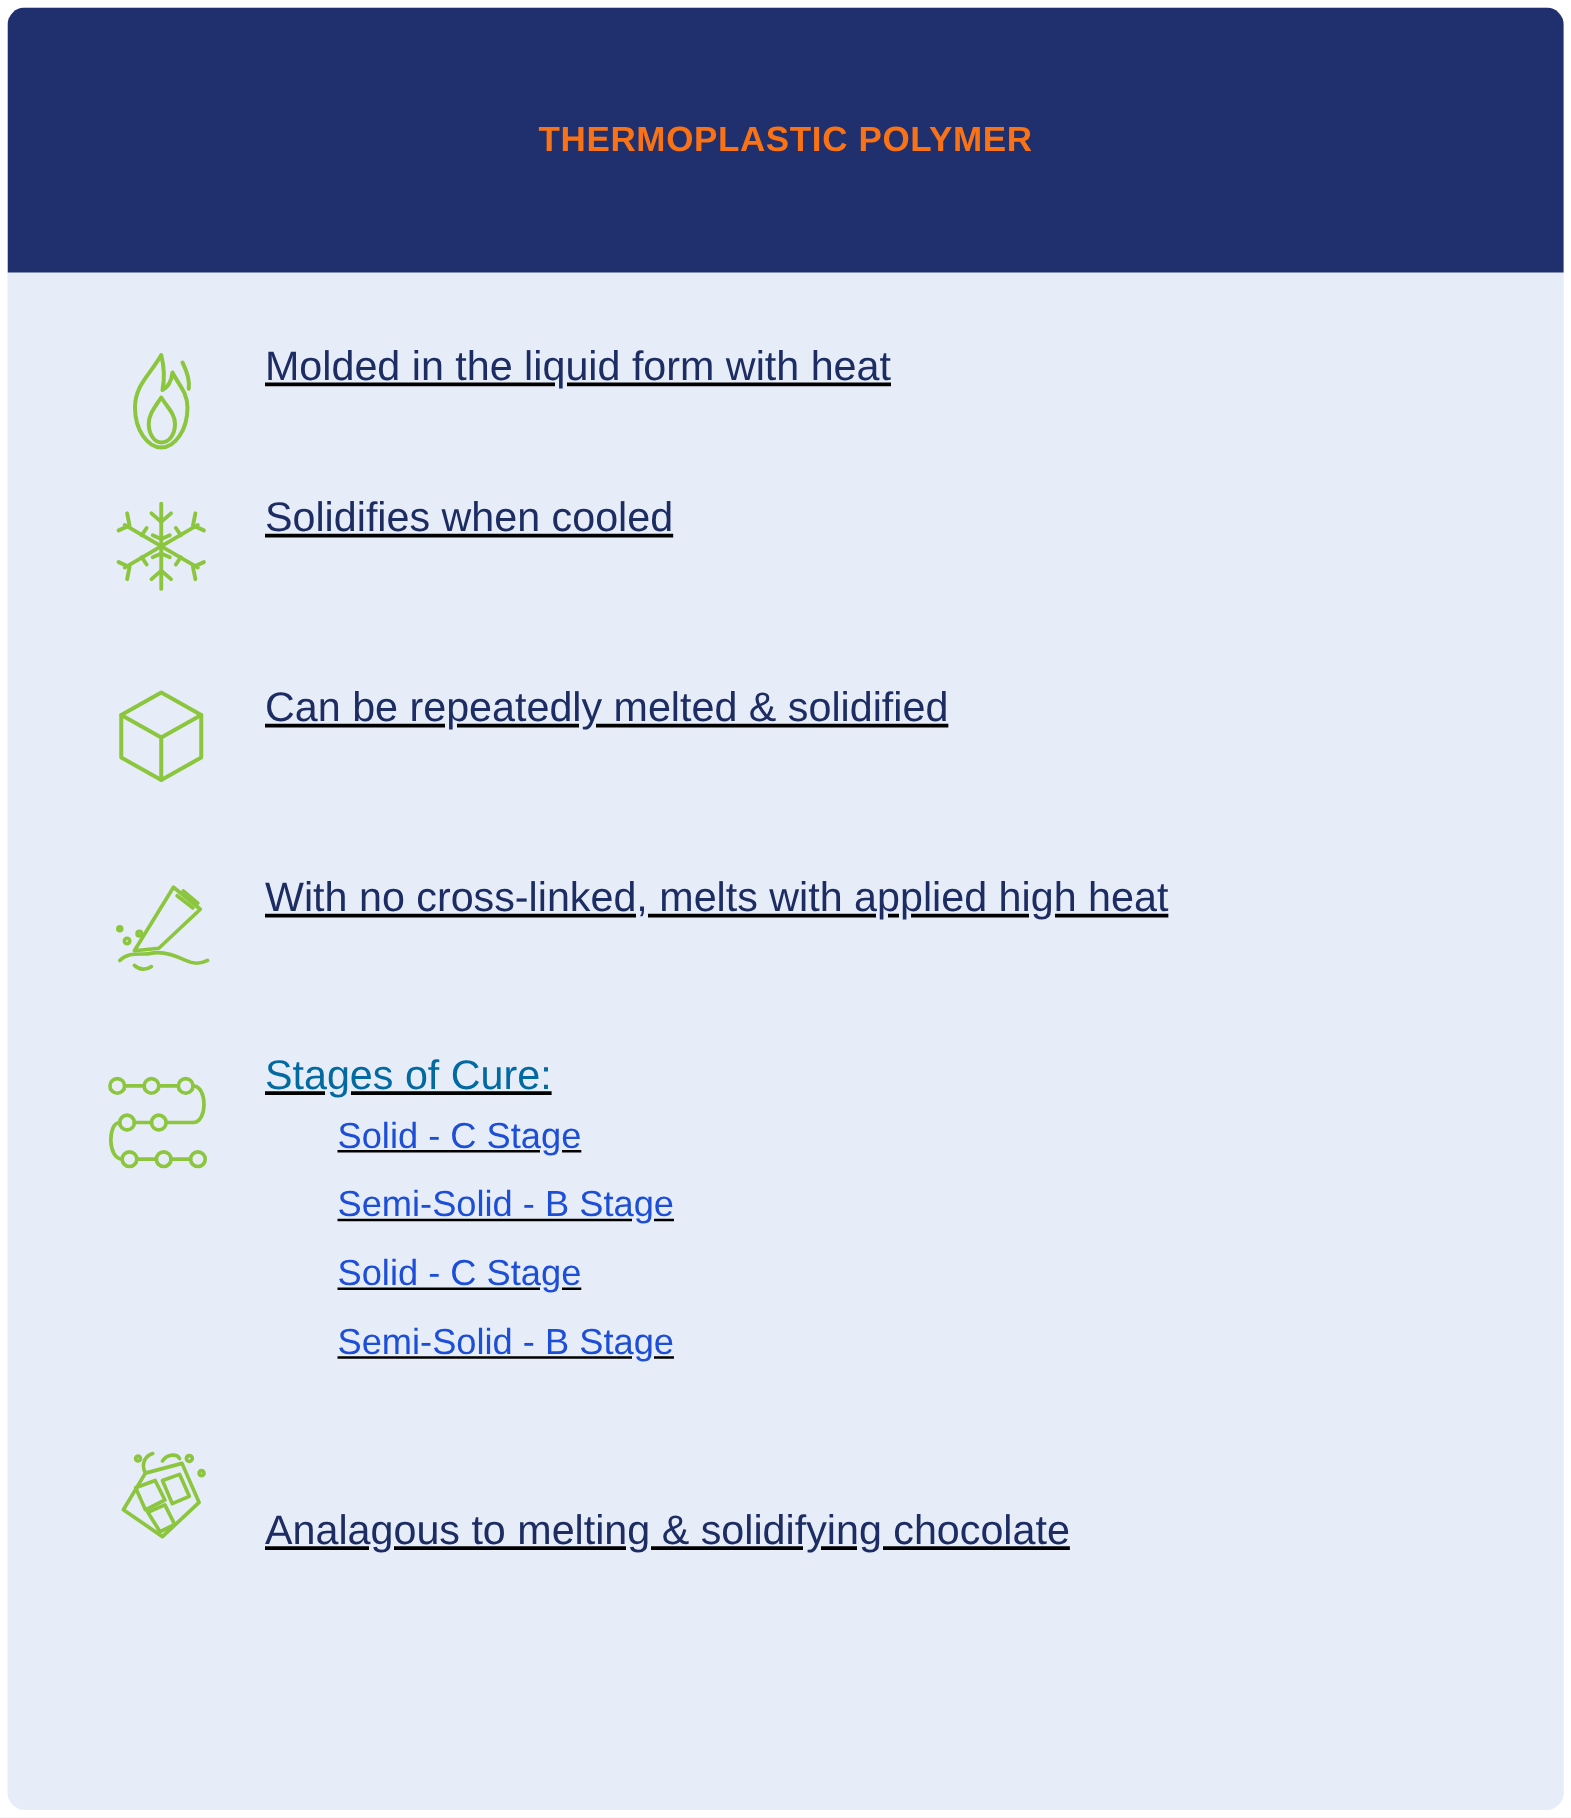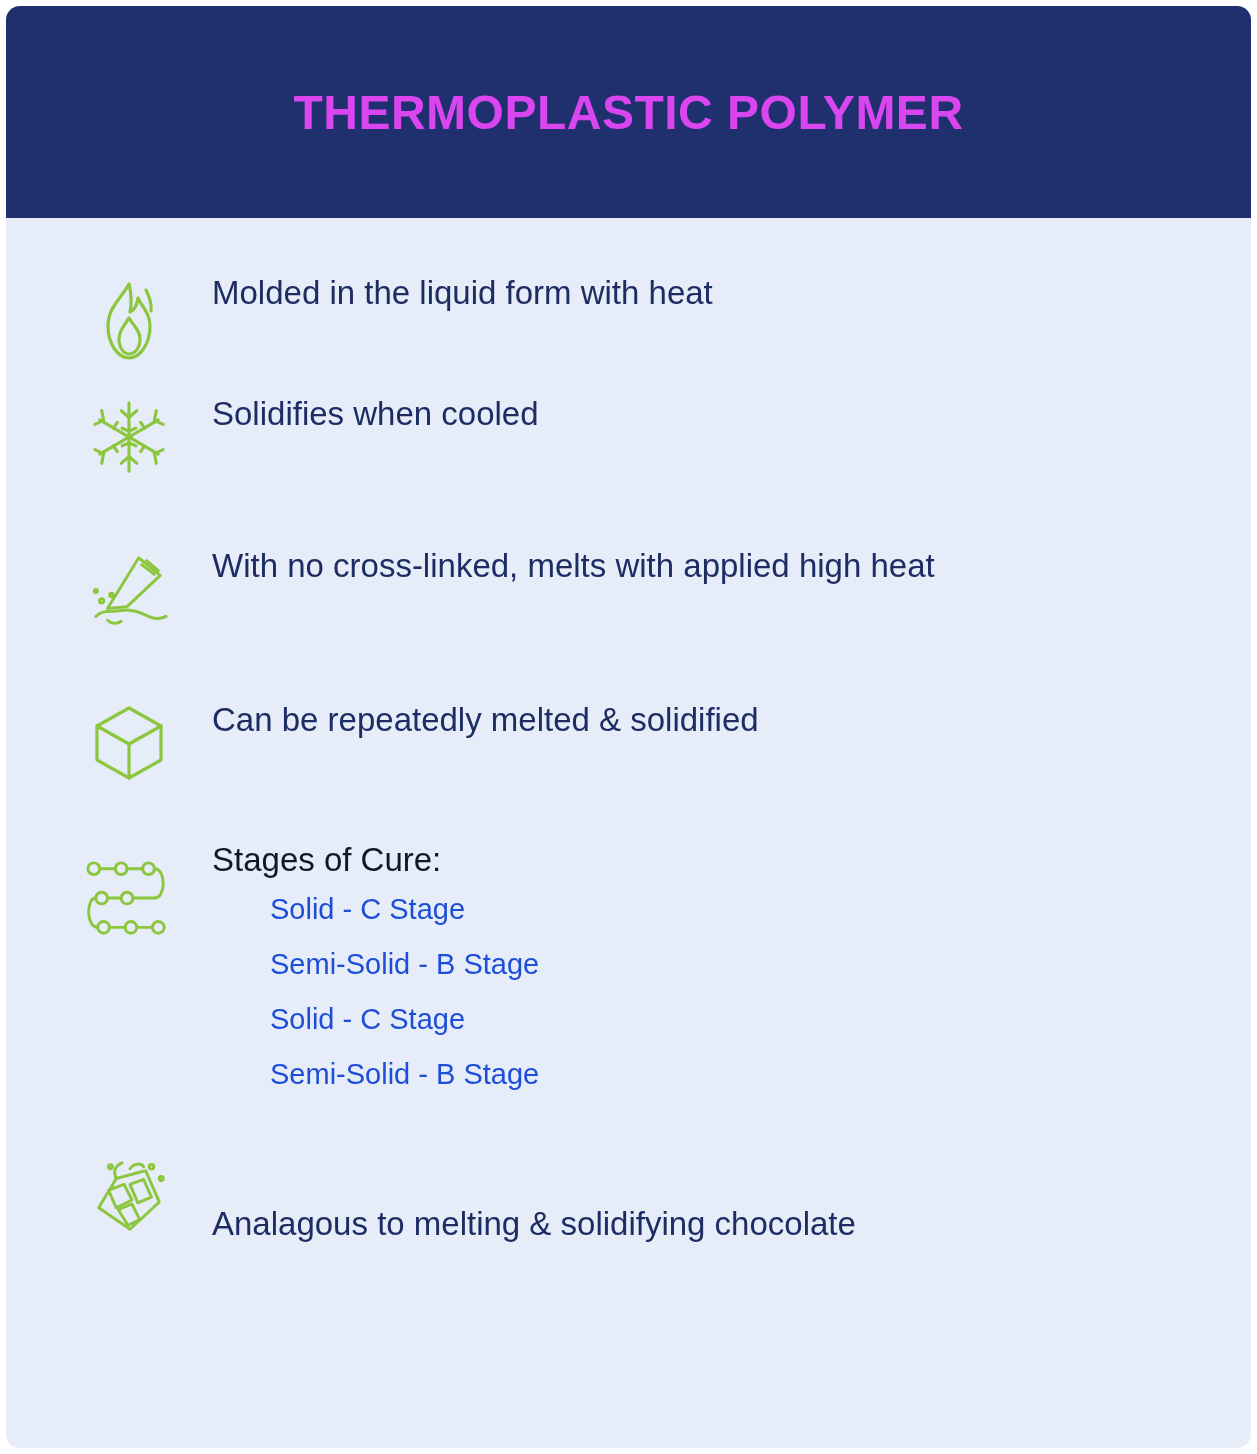--- a/index.html
+++ b/index.html
@@ -24,28 +24,29 @@
     overflow: hidden;
   }
   .header {
     height: 212px;
     background: #20306e;
     display: flex;
     align-items: center;
     justify-content: center;
   }
   .header-title {
-    color: #d946ef;
-    font-size: 48px;
+    color: #f97316;
+    font-size: 28px;
     font-weight: bold;
     letter-spacing: 0.5px;
     text-align: center;
   }
   .body {
     padding: 24px 0 0 0;
+    text-decoration: underline;
   }
   .row {
     display: flex;
     align-items: flex-start;
     padding: 0 0 0 68px;
   }
   .icon-cell {
     width: 110px;
     min-width: 110px;
     display: flex;
@@ -70,21 +71,21 @@
   .row-choc  { margin-top: 66px; align-items: flex-end; }
 
   .row-flame .icon-cell { padding-top: 4px; }
   .row-snow  .icon-cell { padding-top: 2px; }
   .row-melt  .icon-cell { padding-top: 4px; }
   .row-cube  .icon-cell { padding-top: 2px; }
   .row-stage .icon-cell { padding-top: 14px; }
   .row-choc  .icon-cell { padding-top: 2px; }
 
   .stages-title {
-    color: #0f172a;
+    color: #0369a1;
     font-size: 33px;
     margin-bottom: 16px;
   }
   .stage-list {
     margin: 0;
     padding: 0 0 0 58px;
     list-style: none;
   }
   .stage-list li {
     color: #1d4ed8;
@@ -132,45 +133,45 @@
           <polyline points="33,49 40,46 47,49"></polyline>
           <line x1="24" y1="31" x2="28" y2="25"></line>
           <line x1="56" y1="31" x2="52" y2="25"></line>
           <line x1="24" y1="49" x2="28" y2="55"></line>
           <line x1="56" y1="49" x2="52" y2="55"></line>
         </svg>
       </div>
       <div class="text-cell">Solidifies when cooled</div>
     </div>
 
+    <div class="row row-cube">
+      <div class="icon-cell">
+        <svg width="76" height="80" viewBox="0 0 76 80" fill="none" stroke="#8cc63f" stroke-width="3.2" stroke-linecap="round" stroke-linejoin="round">
+          <path d="M38 5 L70 23 L70 57 L38 75 L6 57 L6 23 Z"></path>
+          <polyline points="6,23 38,41 70,23"></polyline>
+          <line x1="38" y1="41" x2="38" y2="75"></line>
+        </svg>
+      </div>
+      <div class="text-cell">Can be repeatedly melted &amp; solidified</div>
+    </div>
+
     <div class="row row-melt">
       <div class="icon-cell">
         <svg width="82" height="80" viewBox="0 0 84 80" fill="none" stroke="#8cc63f" stroke-width="3" stroke-linecap="round" stroke-linejoin="round">
           <path d="M52 6 L74 24 L40 56 L20 58 Z"></path>
           <line x1="55" y1="13" x2="68" y2="23"></line>
           <line x1="60" y1="9" x2="72" y2="19"></line>
           <path d="M8 66 C 16 58, 26 62, 34 60 C 44 58, 54 62, 62 66 C 70 70, 76 68, 80 66"></path>
           <path d="M20 70 C 24 74, 30 74, 34 71"></path>
           <circle cx="14" cy="50" r="2.2"></circle>
           <circle cx="24" cy="44" r="1.8"></circle>
           <circle cx="8" cy="40" r="1.6"></circle>
         </svg>
       </div>
       <div class="text-cell">With no cross-linked, melts with applied high heat</div>
-    </div>
-
-    <div class="row row-cube">
-      <div class="icon-cell">
-        <svg width="76" height="80" viewBox="0 0 76 80" fill="none" stroke="#8cc63f" stroke-width="3.2" stroke-linecap="round" stroke-linejoin="round">
-          <path d="M38 5 L70 23 L70 57 L38 75 L6 57 L6 23 Z"></path>
-          <polyline points="6,23 38,41 70,23"></polyline>
-          <line x1="38" y1="41" x2="38" y2="75"></line>
-        </svg>
-      </div>
-      <div class="text-cell">Can be repeatedly melted &amp; solidified</div>
     </div>
 
     <div class="row row-stage">
       <div class="icon-cell">
         <svg width="86" height="88" viewBox="0 0 88 90" fill="none" stroke="#8cc63f" stroke-width="3" stroke-linecap="round" stroke-linejoin="round">
           <circle cx="8" cy="14" r="6"></circle>
           <line x1="14" y1="14" x2="30" y2="14"></line>
           <circle cx="36" cy="14" r="6"></circle>
           <line x1="42" y1="14" x2="58" y2="14"></line>
           <circle cx="64" cy="14" r="6"></circle>

